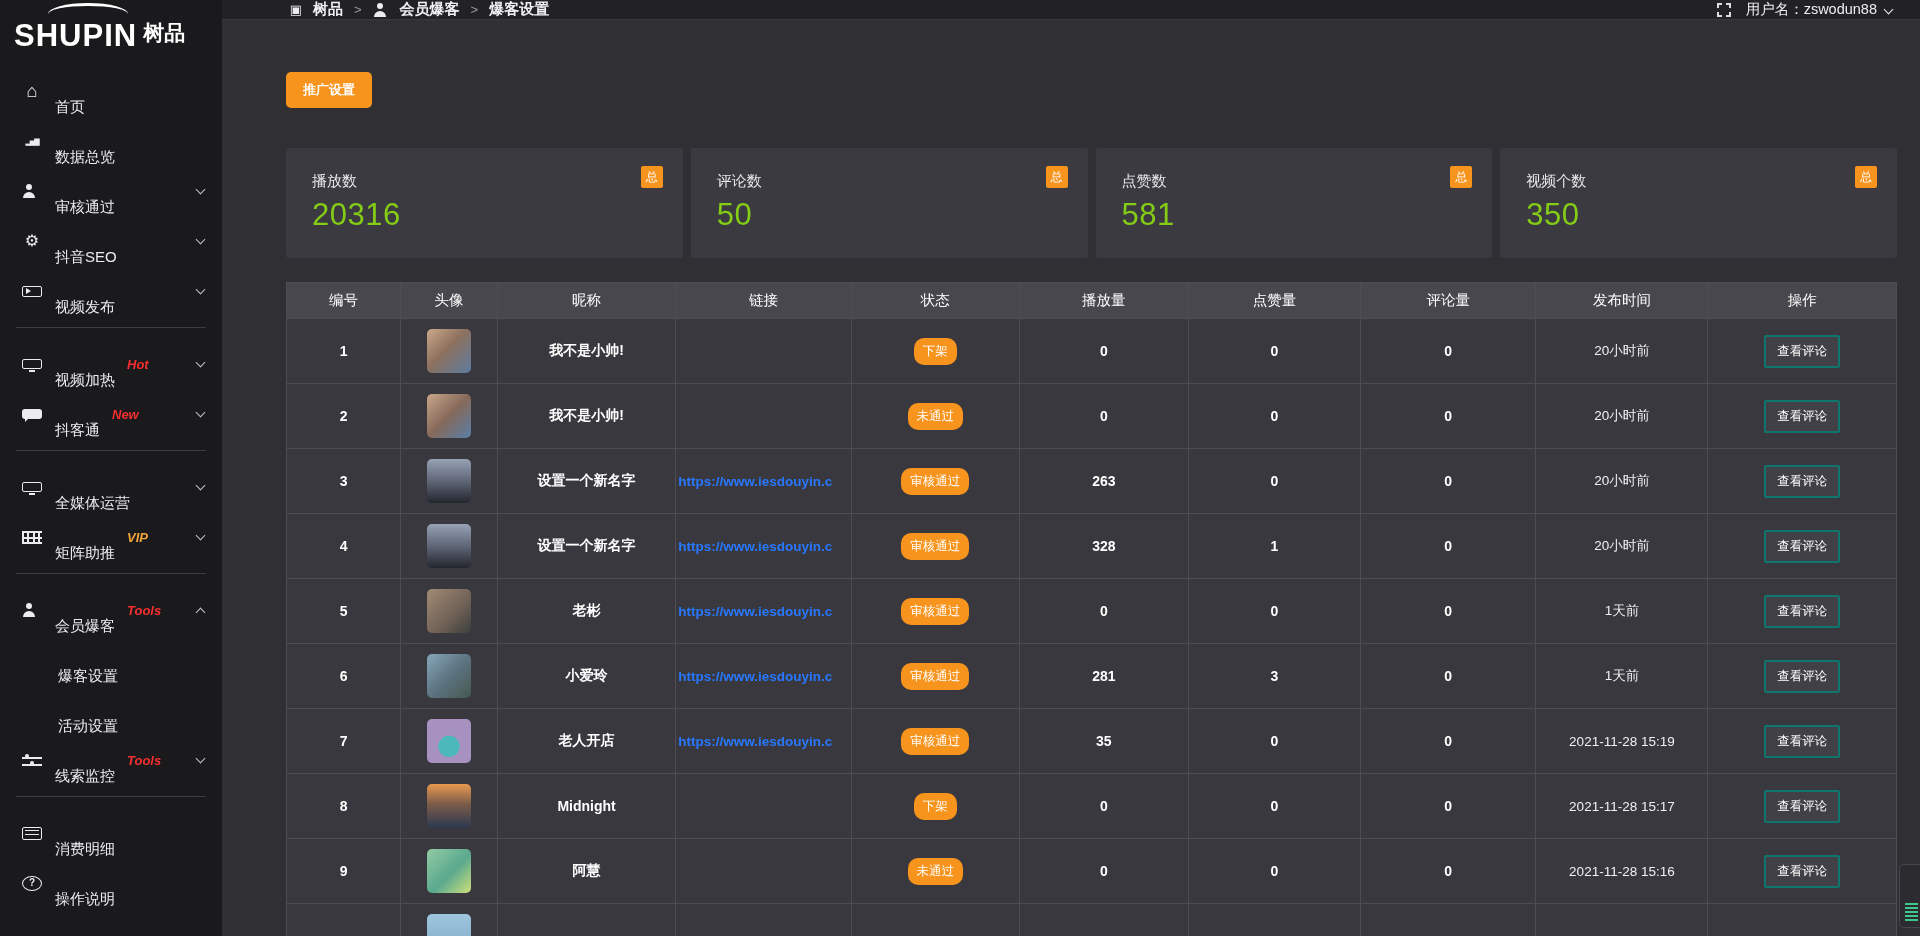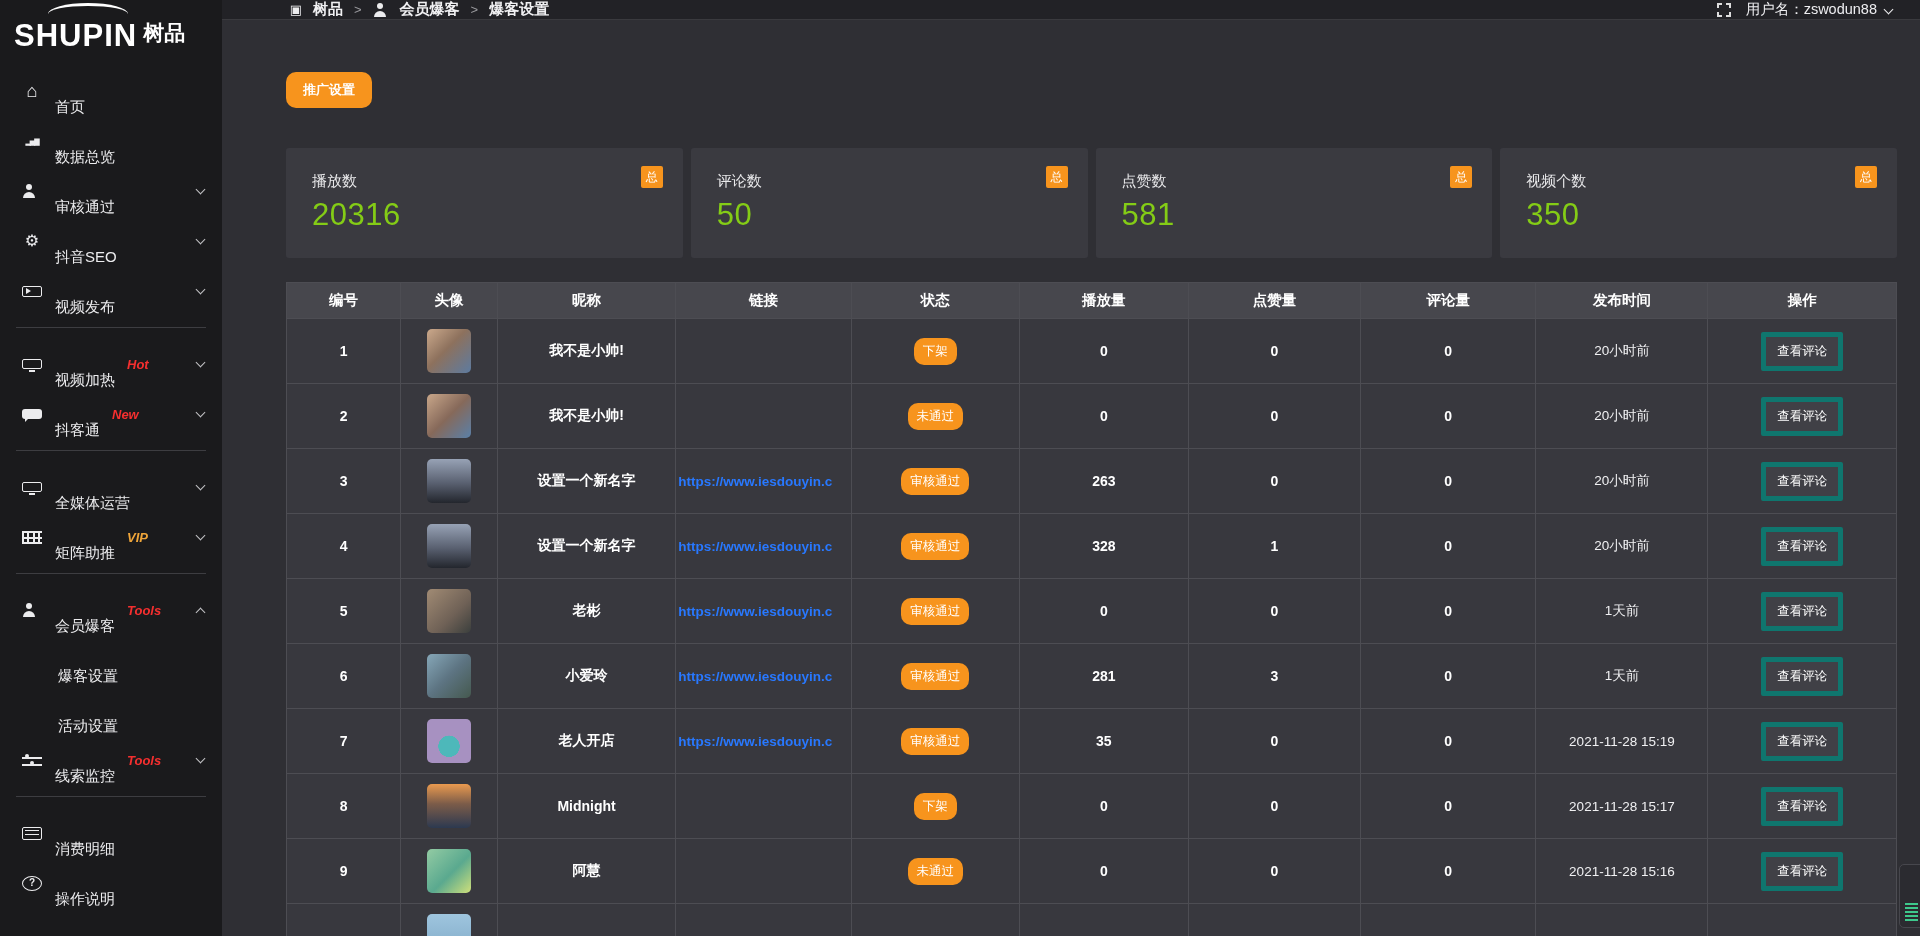--- a/index.html
+++ b/index.html
@@ -70,49 +70,49 @@
   .fs-icon { width:14px; height:14px; cursor:pointer;
     background-image:linear-gradient(#ddd,#ddd),linear-gradient(#ddd,#ddd),linear-gradient(#ddd,#ddd),linear-gradient(#ddd,#ddd),
                      linear-gradient(#ddd,#ddd),linear-gradient(#ddd,#ddd),linear-gradient(#ddd,#ddd),linear-gradient(#ddd,#ddd);
     background-position:left top,left top,right top,right top,left bottom,left bottom,right bottom,right bottom;
     background-size:5px 2px,2px 5px,5px 2px,2px 5px,5px 2px,2px 5px,5px 2px,2px 5px;
     background-repeat:no-repeat; }
   .user { display:flex; align-items:center; gap:8px; font-size:14.5px; color:#ededf0; cursor:pointer; }
   .user .chev { margin:0; border-color:#ededf0; }
 
   .content { flex:1; padding:52px 23px 0 64px; background:var(--bg); position:relative; }
-  .promo-btn { display:inline-block; background:var(--accent); color:#fff; border:none; border-radius:10px;
+  .promo-btn { display:inline-block; background:var(--accent); color:#fff; border:none; border-radius:5px;
     font-size:13px; font-weight:600; padding:9px 17px; cursor:pointer;
     font-family:"Liberation Sans","DejaVu Sans",sans-serif;text-align:center; }
 
   .cards { display:flex; gap:8px; margin-top:40px; }
   .card { flex:1; height:110px; background:var(--card); border-radius:3px; position:relative; padding:24px 26px; }
   .card-label { font-size:15px; color:#e8e8ea; }
   .card-value { font-size:31px; font-weight:500; color:#84cc16; margin-top:6px; letter-spacing:0.5px; }
   .card-badge { position:absolute; top:18px; right:20px; width:22px; height:22px; background:var(--accent);
     color:#fff; font-size:12px; border-radius:2px; display:flex; align-items:center; justify-content:center; }
 
   .table { margin-top:24px; border:1px solid var(--line); border-bottom:none; }
   .thead { display:flex; background:var(--rowhead); height:35px; }
   .trow { display:flex; background:var(--row); height:65px; border-top:1px solid var(--line); }
   .cell { display:flex; align-items:center; justify-content:center; border-right:1px solid var(--line);
     font-size:14px; overflow:hidden; }
   .cell:last-child { border-right:none; }
-  .thead .cell { font-weight:700; font-size:14.5px; color:#fff; }
+  .thead .cell { font-weight:400; font-size:14.5px; color:#fff; }
   .c0{flex:0 0 7.1%;} .c1{flex:0 0 6%;} .c2{flex:0 0 11.1%;} .c3{flex:0 0 10.9%;} .c4{flex:0 0 10.45%;}
   .c5{flex:0 0 10.5%;} .c6{flex:0 0 10.7%;} .c7{flex:0 0 10.9%;} .c8{flex:0 0 10.7%;} .c9{flex:1;}
   .cell.num, .cell.id, .cell.nick { font-weight:600; color:#fff; }
   .cell.time { font-weight:400; font-size:13.5px; color:#f0f0f2; }
   .cell.link-cell { justify-content:flex-start; padding-left:2px; }
   .link { color:var(--link); font-size:13.5px; font-weight:600; white-space:nowrap; text-decoration:none; cursor:pointer; }
   .avatar { width:44px; height:44px; border-radius:5px; }
   .status-badge { background:var(--accent); color:#fff; font-size:12.5px; padding:5px 9px; border-radius:10px;
     white-space:nowrap; cursor:pointer; }
   .action-btn { background:#404046; color:#fff; font-size:12.5px; padding:6px 11px; border-radius:2px;
-    border:5px solid #0f766e; cursor:pointer; font-family:"Liberation Sans","DejaVu Sans",sans-serif; }
+    border:2px solid #0f766e; cursor:pointer; font-family:"Liberation Sans","DejaVu Sans",sans-serif; }
 
   .floating-widget { position:absolute; right:-9px; bottom:8px; width:30px; height:64px; background:#2b2b30;
     border:1px solid #47474d; border-radius:5px; cursor:pointer; }
   .widget-bars { position:absolute; left:5px; bottom:6px; width:13px; height:18px;
     background:repeating-linear-gradient(0deg,#3ec98c 0 2px,transparent 2px 4px); }
 </style>
 </head>
 <body>
 
 <div class="app">

